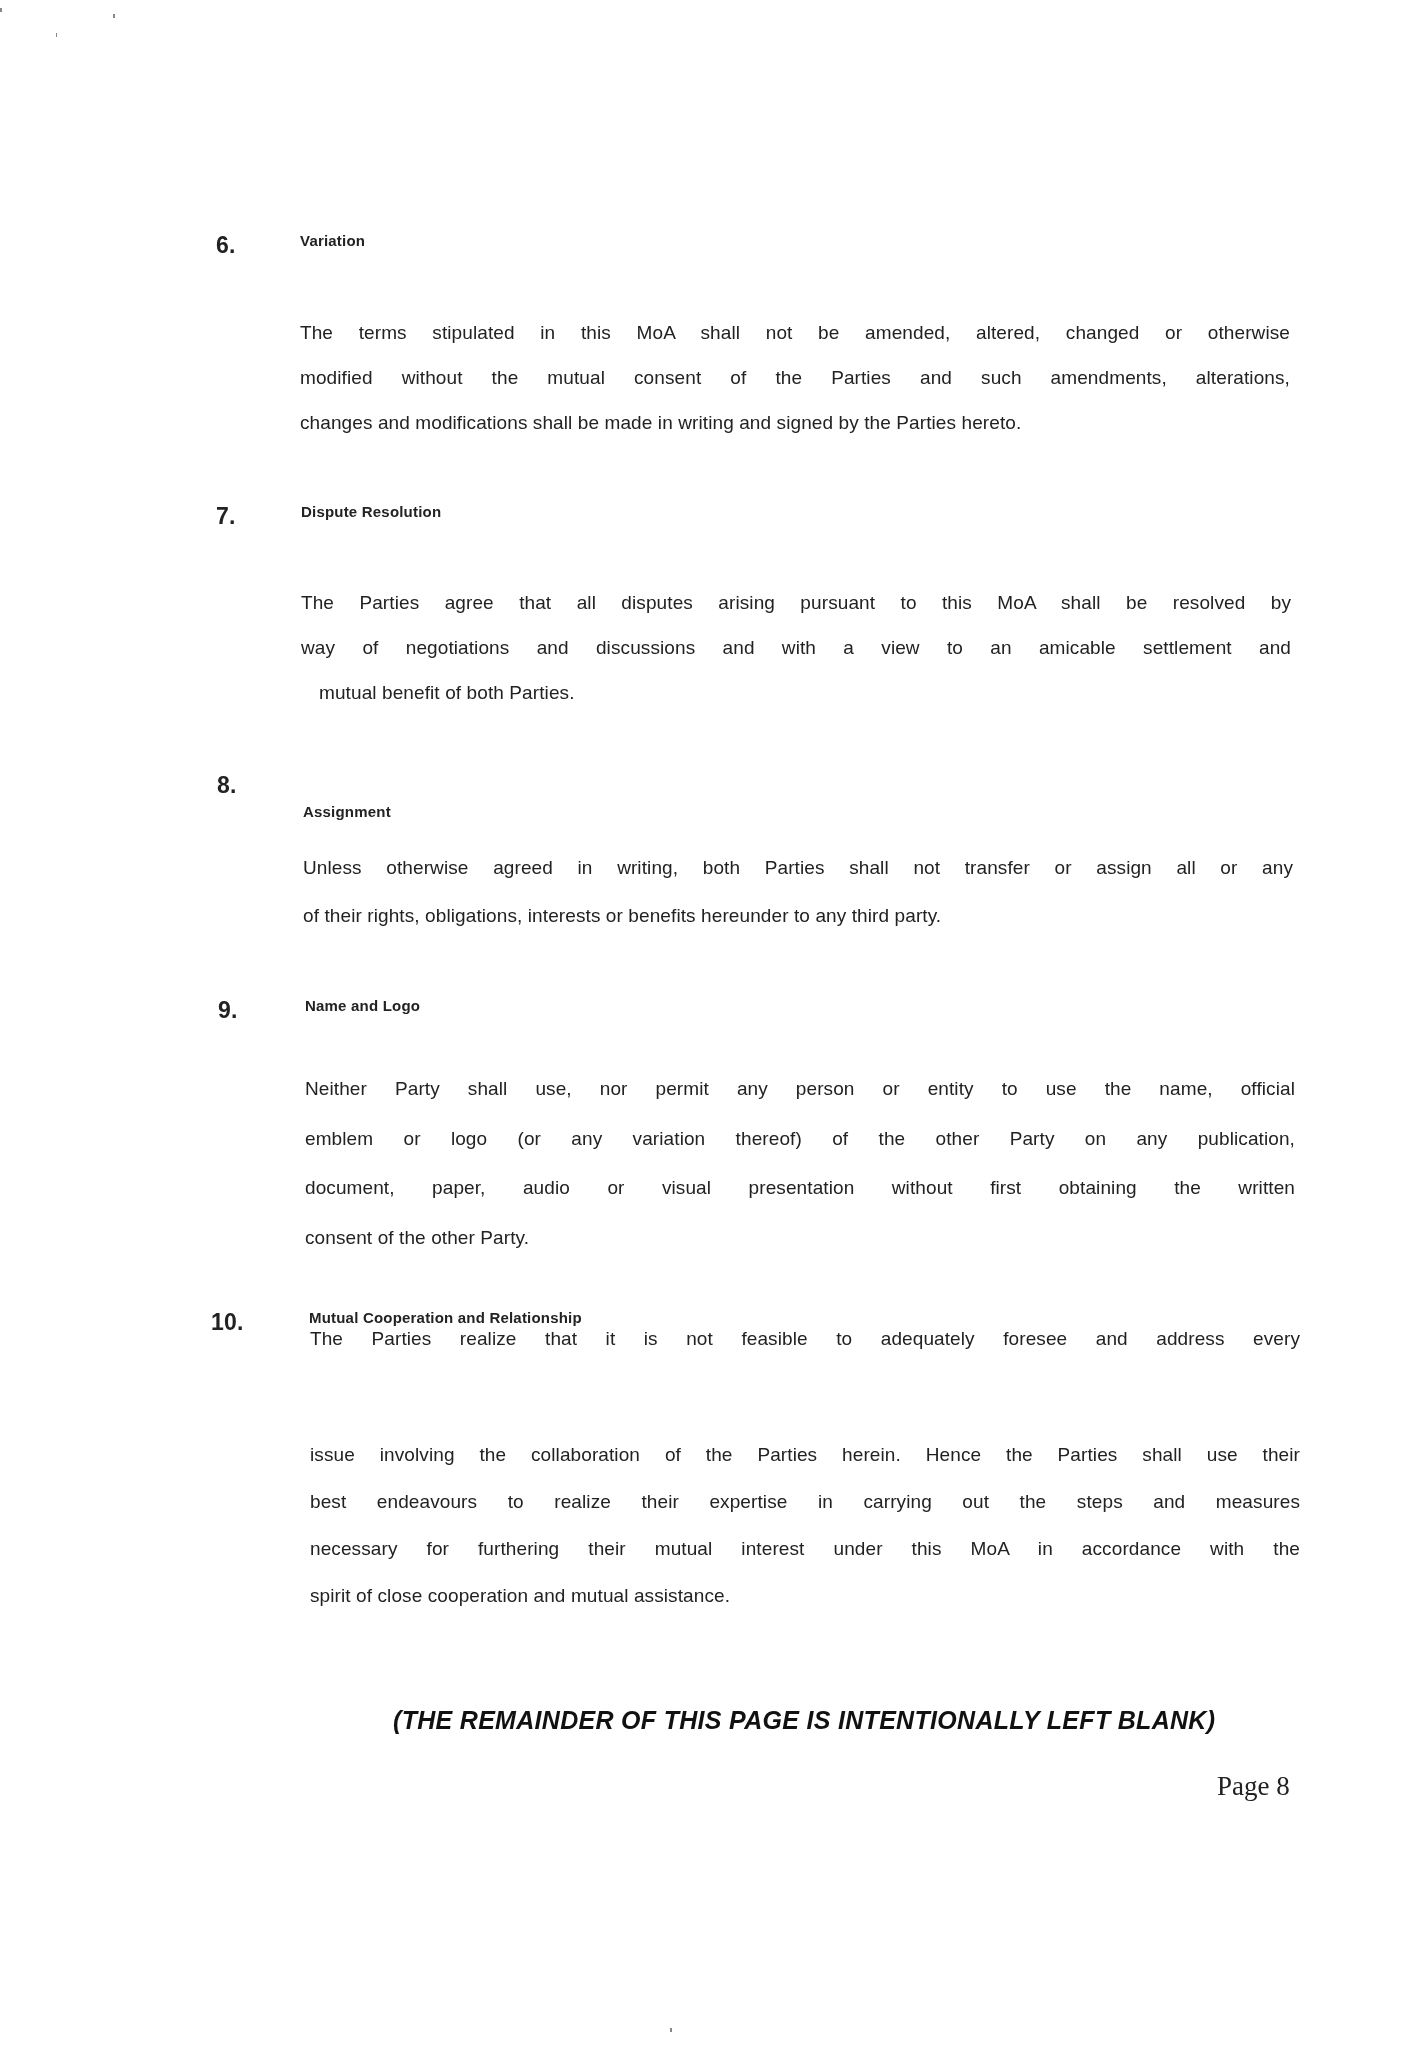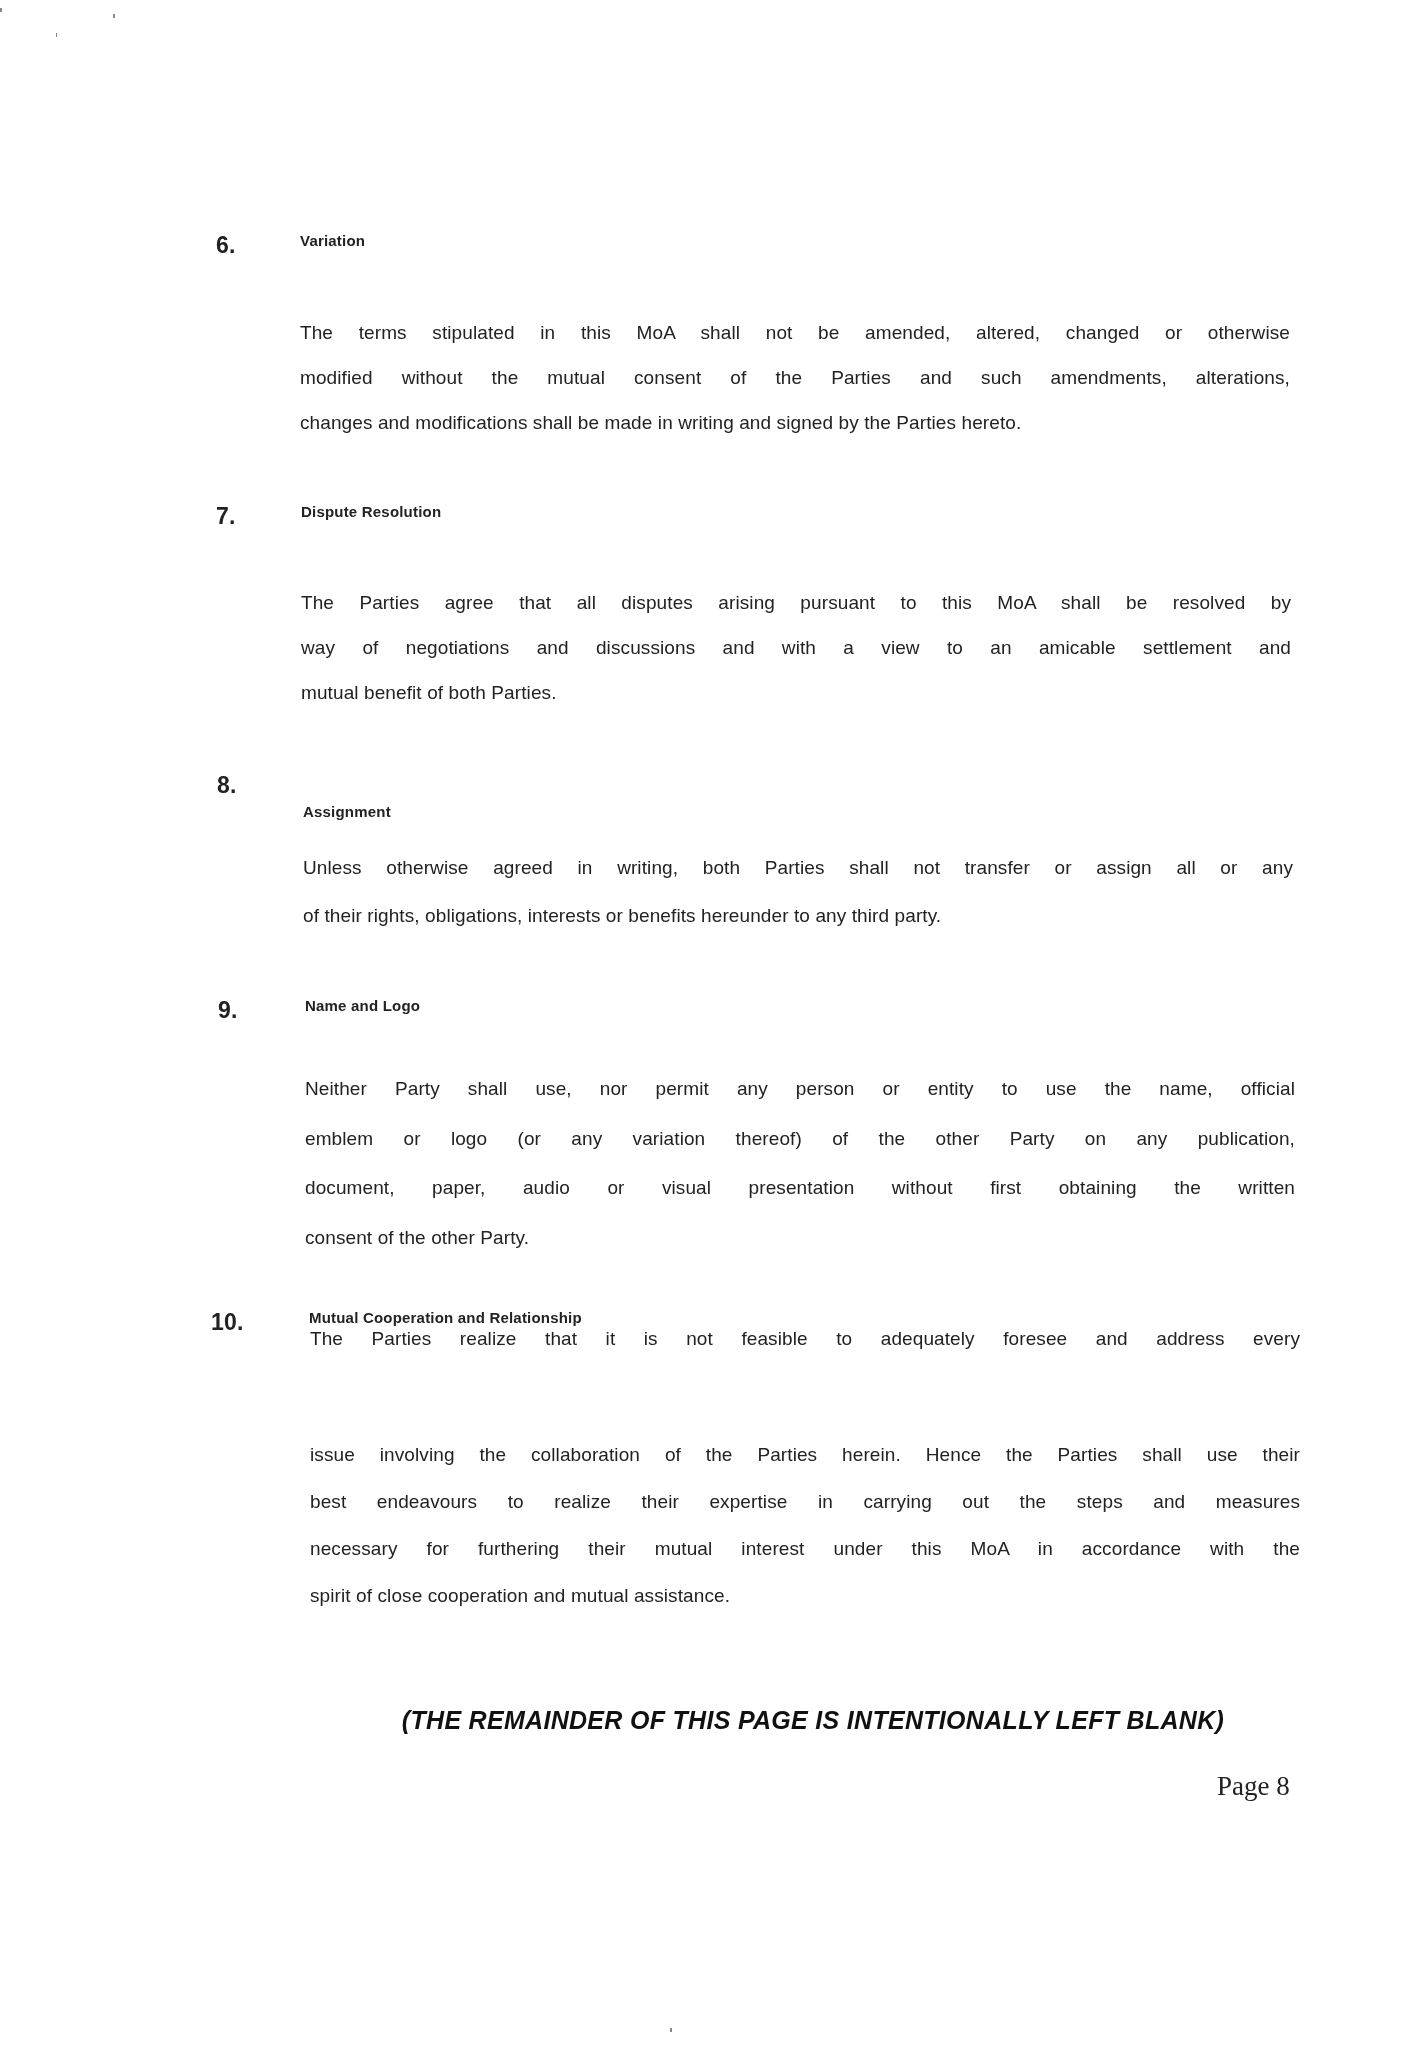--- a/index.html
+++ b/index.html
@@ -17,21 +17,21 @@
       letter-spacing: 0.2px; white-space: nowrap;
     }
     .line {
       position: absolute; font-size: 19px; color: #222; white-space: nowrap;
       letter-spacing: 0.1px;
     }
     .just { text-align: justify; text-align-last: justify; }
     .note {
       position: absolute; left: 393px; top: 1706px; width: 840px;
       font-size: 25px; font-weight: bold; font-style: italic; color: #111;
-      white-space: nowrap; text-align: center; letter-spacing: 0.3px;
+      white-space: nowrap; letter-spacing: 0.3px;
     }
     .page-num {
       position: absolute; left: 1217px; top: 1771px;
       font-family: "Liberation Serif", serif; font-size: 27px; color: #222;
       white-space: nowrap;
     }
     .speck { position: absolute; background: #888; width: 2px; height: 4px; }
   </style>
 </head>
 <body>
@@ -49,21 +49,21 @@
     <div class="line just" style="left:300px;top:322px;width:990px;">The terms stipulated in this MoA shall not be amended, altered, changed or otherwise</div>
     <div class="line just" style="left:300px;top:367px;width:990px;">modified without the mutual consent of the Parties and such amendments, alterations,</div>
     <div class="line" style="left:300px;top:412px;">changes and modifications shall be made in writing and signed by the Parties hereto.</div>
   </div>
 
   <div>
     <span class="section-num" style="left:216px;top:503px;">7.</span>
     <span class="section-title" style="left:301px;top:503px;">Dispute Resolution</span>
     <div class="line just" style="left:301px;top:592px;width:990px;">The Parties agree that all disputes arising pursuant to this MoA shall be resolved by</div>
     <div class="line just" style="left:301px;top:637px;width:990px;">way of negotiations and discussions and with a view to an amicable settlement and</div>
-    <div class="line" style="left:301px;top:682px;">mutual benefit of both Parties.</div>
+    <div class="line" style="left:319px;top:682px;">mutual benefit of both Parties.</div>
   </div>
 
   <div>
     <span class="section-num" style="left:217px;top:772px;">8.</span>
     <span class="section-title" style="left:303px;top:772px;margin-top:31px;">Assignment</span>
     <div class="line just" style="left:303px;top:857px;width:990px;">Unless otherwise agreed in writing, both Parties shall not transfer or assign all or any</div>
     <div class="line" style="left:303px;top:905px;">of their rights, obligations, interests or benefits hereunder to any third party.</div>
   </div>
 
   <div>

